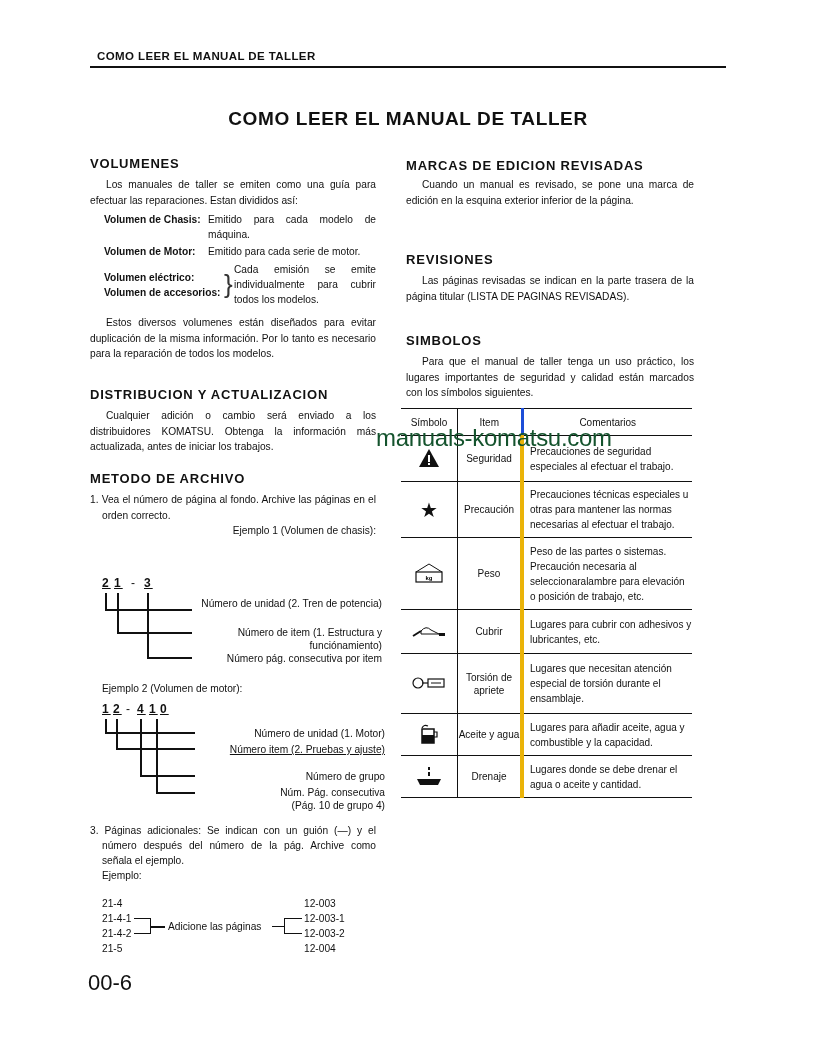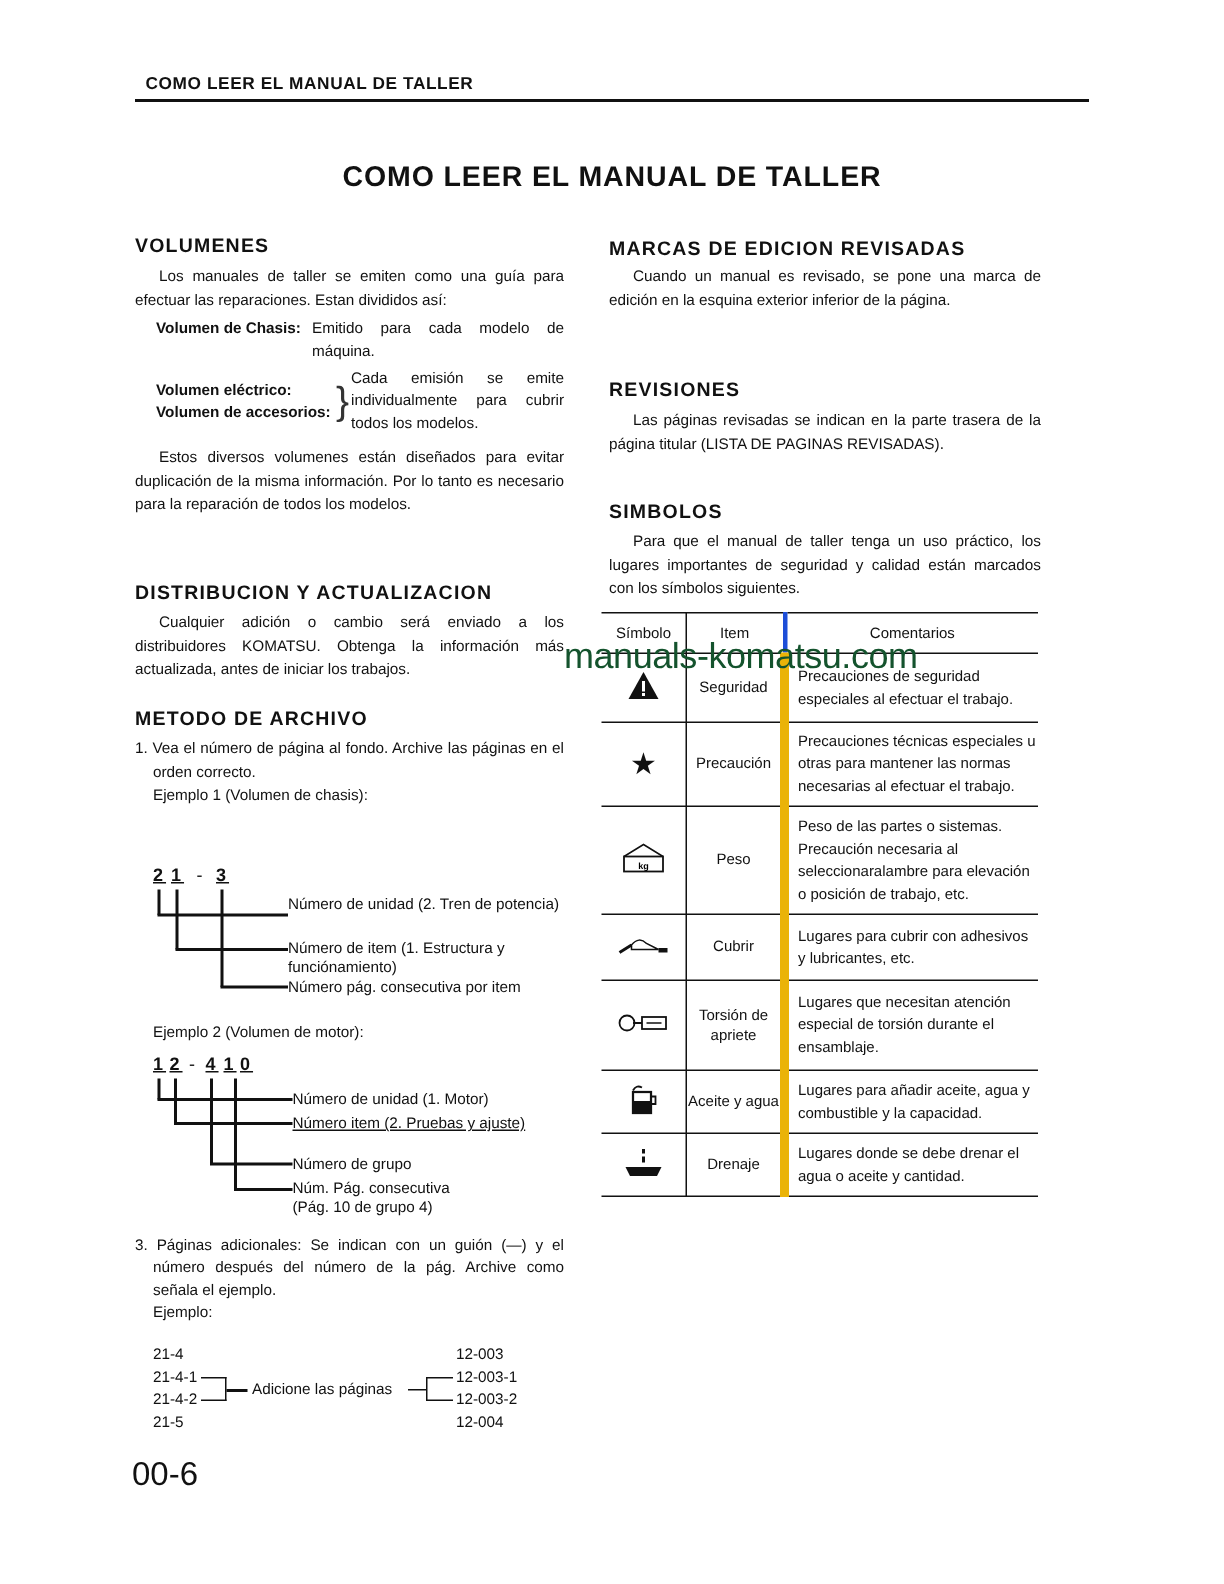--- a/index.html
+++ b/index.html
@@ -4,53 +4,57 @@
 <style>
   html, body { margin:0; padding:0; background:#ffffff; }
   body { width:816px; height:1056px; position:relative; overflow:hidden;
          font-family:"Liberation Sans", sans-serif; color:#111; }
   .abs { position:absolute; }
   .running-head { left:97px; top:50px; font-size:11.5px; font-weight:bold; letter-spacing:0.4px; }
   .head-rule { left:90px; top:66px; width:636px; height:2px; background:#111; }
   .page-title { left:0; width:816px; top:108px; text-align:center; font-size:19px; font-weight:bold; letter-spacing:0.6px; }
   h2 { margin:0; font-size:13px; font-weight:bold; letter-spacing:0.8px; }
   p { margin:0; }
-  .txt { font-size:10.2px; line-height:15.5px; }
+  .txt { font-size:10.2px; line-height:15.5px;text-align:right; }
   .ind { text-indent:16px; }
   .just { text-align:justify; }
   .vol-row { display:flex; font-size:10.2px; line-height:15px; }
   .vol-label { width:104px; font-weight:bold; flex:none; }
   .diagram-line { position:absolute; background:#111; }
   .num { font-weight:bold; font-size:12px; letter-spacing:2px; }
   .ul { text-decoration:underline; }
   table.sym { position:absolute; left:401px; top:408px; width:291px; border-collapse:collapse; font-size:10px; }
   table.sym th, table.sym td { border-top:1.5px solid #111; border-bottom:1.5px solid #111; padding:0; }
   table.sym th { font-weight:normal; height:26px; }
   table.sym td.c1 { width:56px; border-right:1px solid #111; text-align:center; }
-  table.sym td.c2 { width:62px; border-right:6px solid #eab308; text-align:center; line-height:13px; }
+  table.sym td.c2 { width:62px; border-right:4px solid #eab308; text-align:center; line-height:13px; }
   table.sym th.c1 { border-right:1px solid #111; }
   table.sym th.c2 { border-right:3px solid #1d4ed8; }
   table.sym td.c3 { padding-left:6px; line-height:15px; }
   .watermark { left:376px; top:424px; font-size:24px; color:#14532d; letter-spacing:-0.3px; font-family:"Liberation Sans", sans-serif; }
   .page-num { left:88px; top:970px; font-size:22px; }
 </style>
 </head>
 <body>
 
 <div class="abs running-head">COMO LEER EL MANUAL DE TALLER</div>
 <div class="abs head-rule"></div>
 <div class="abs page-title">COMO LEER EL MANUAL DE TALLER</div>
 
 <section class="abs" style="left:90px; top:156px; width:286px;">
   <h2>VOLUMENES</h2>
   <p class="txt ind just" style="margin-top:6px;">Los manuales de taller se emiten como una guía para efectuar las reparaciones. Estan divididos así:</p>
   <div style="margin-top:4px; padding-left:14px;">
     <div class="vol-row">
       <span class="vol-label">Volumen de Chasis:</span>
       <span class="just" style="flex:1;">Emitido para cada modelo de máquina.</span>
+    </div>
+    <div class="vol-row" style="margin-top:2px;">
+      <span class="vol-label">Volumen de Motor:</span>
+      <span class="just" style="flex:1;">Emitido para cada serie de motor.</span>
     </div>
     <div class="vol-row" style="margin-top:3px;">
       <span style="width:120px; flex:none; font-weight:bold; padding-top:8px;">
         <span style="display:block;">Volumen eléctrico:</span>
         <span style="display:block;">Volumen de accesorios:</span>
       </span>
       <span style="width:10px; flex:none; font-size:26px; line-height:44px; color:#333;">}</span>
       <span class="just" style="flex:1;">Cada emisión se emite individualmente para cubrir todos los modelos.</span>
     </div>
   </div>

